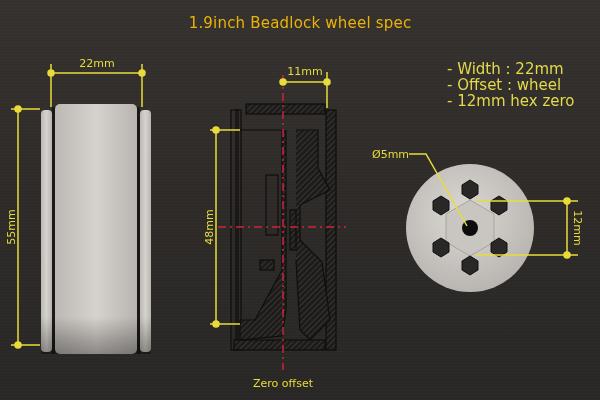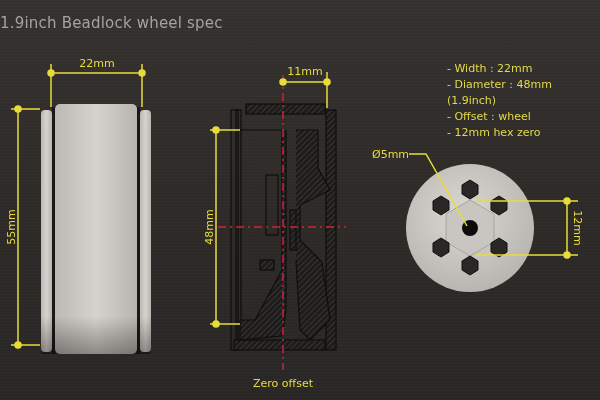--- a/index.html
+++ b/index.html
@@ -1,33 +1,32 @@
 <!DOCTYPE html>
 <html><head>
 <meta charset="utf-8">
 <style>
   html, body { margin:0; padding:0; }
   body { width:600px; height:400px; overflow:hidden; background:#2f2c2a; position:relative; font-family:"DejaVu Sans", sans-serif; }
   .bg { position:absolute; inset:0; background:
       repeating-linear-gradient(0deg, rgba(255,255,255,0.012) 0 1px, rgba(0,0,0,0.02) 1px 3px),
       linear-gradient(180deg,#36322f 0%,#2e2b29 50%,#2a2826 100%); }
-  .title { position:absolute; top:14px; left:0; width:600px; color:#a3a3a3; font-size:15px; letter-spacing:0.2px; }
-  .spec-list { position:absolute; left:447px; top:61px; color:#e3d94a; font-size:11px; line-height:16px; margin:0; padding:0; list-style:none; }
+  .title { position:absolute; top:14px; left:0; width:600px; text-align:center; color:#eab308; font-size:15px; letter-spacing:0.2px; }
+  .spec-list { position:absolute; left:447px; top:61px; color:#e3d94a; font-size:15px; line-height:16px; margin:0; padding:0; list-style:none; }
   svg.main { position:absolute; left:0; top:0; }
   .lbl { font-family:"DejaVu Sans", sans-serif; fill:#e8dc3a; font-size:11px; }
 </style>
 </head>
 <body>
 
 <div class="bg"></div>
 <div class="title">1.9inch Beadlock wheel spec</div>
 
 <ul class="spec-list">
   <li>- Width : 22mm</li>
-  <li>- Diameter : 48mm (1.9inch)</li>
   <li>- Offset : wheel</li>
   <li>- 12mm hex zero</li>
 </ul>
 
 <svg class="main" width="600" height="400" viewBox="0 0 600 400">
   <defs>
     <linearGradient id="tire" x1="0" x2="1" y1="0" y2="0">
       <stop offset="0" stop-color="#bcb8b3"></stop>
       <stop offset="0.5" stop-color="#d6d2cd"></stop>
       <stop offset="1" stop-color="#b8b4af"></stop>

